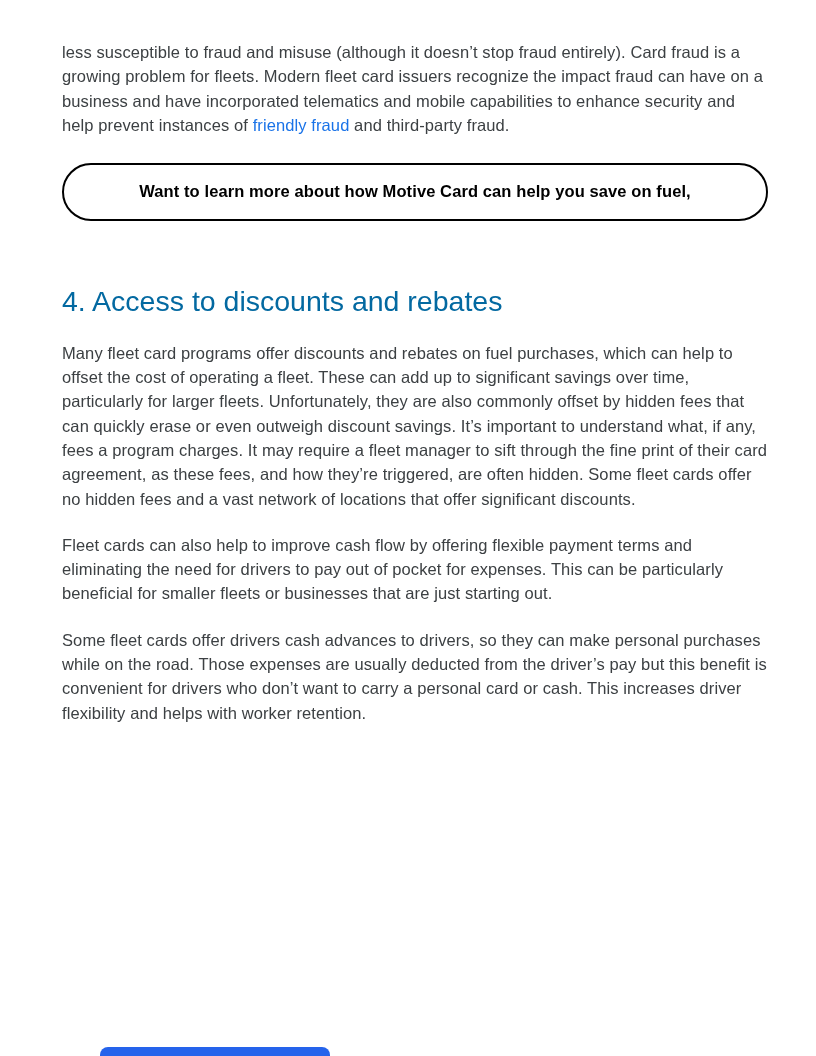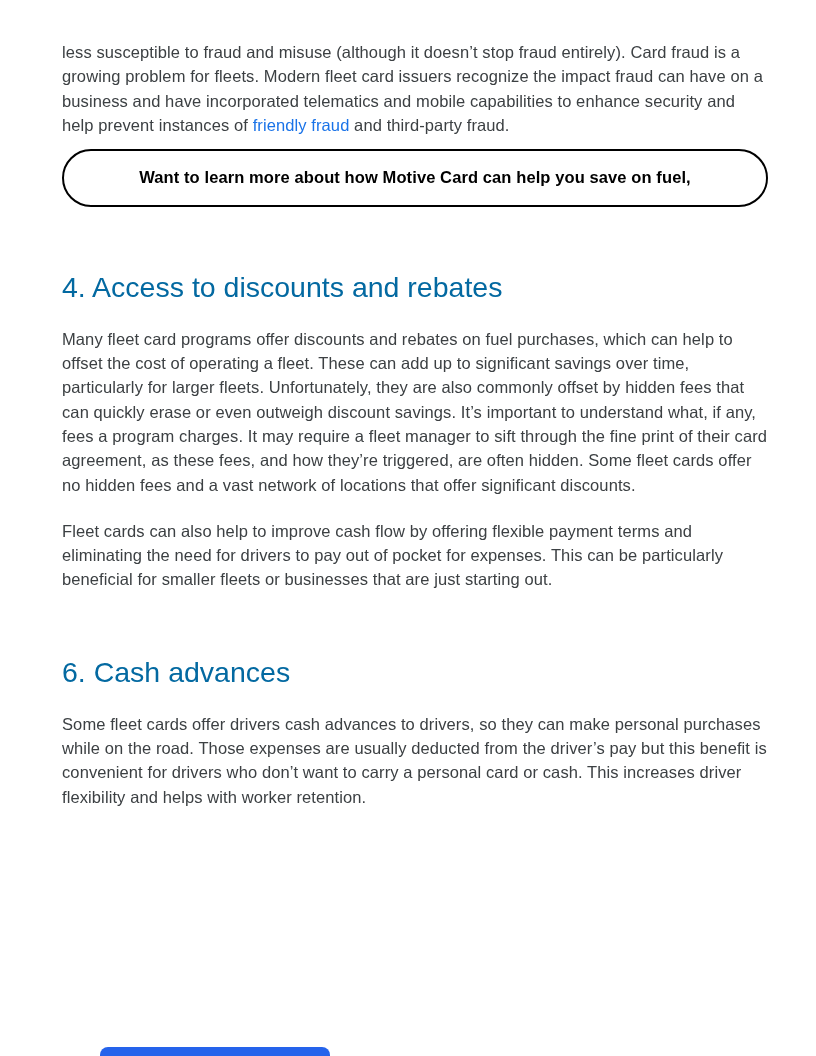--- a/index.html
+++ b/index.html
@@ -24,21 +24,21 @@
     color: #3c4043;
     margin: 0;
   }
   .inline-link {
     color: #1a73e8;
     font-weight: 500;
     text-decoration: none;
     cursor: pointer;
   }
   .callout {
-    margin-top: 12px;
+    margin-top: 26px;
     border: 2px solid #000000;
     border-radius: 54px;
     padding: 14px 40px 15px 40px;
     text-align: center;
     background: #ffffff;
   }
   .callout-line {
     display: block;
     font-size: 16.5px;
     line-height: 24.6px;
@@ -77,18 +77,17 @@
 
   <div class="callout">
     <span class="callout-line">Want to learn more about how Motive Card can help you save on fuel,</span>
   </div>
 
   <h2 class="section-heading">4. Access to discounts and rebates</h2>
   <p class="body-text section-body">Many fleet card programs offer discounts and rebates on fuel purchases, which can help to offset the cost of operating a fleet. These can add up to significant savings over time, particularly for larger fleets. Unfortunately, they are also commonly offset by hidden fees that can quickly erase or even outweigh discount savings. It’s important to understand what, if any, fees a program charges. It may require a fleet manager to sift through the fine print of their card agreement, as these fees, and how they’re triggered, are often hidden. Some fleet cards offer no hidden fees and a vast network of locations that offer significant discounts.</p>
 
   <p class="body-text section-body">Fleet cards can also help to improve cash flow by offering flexible payment terms and eliminating the need for drivers to pay out of pocket for expenses. This can be particularly beneficial for smaller fleets or businesses that are just starting out.</p>
 
-  <h2 class="section-heading">6. Cash advances</h2>
   <p class="body-text section-body">Some fleet cards offer drivers cash advances to drivers, so they can make personal purchases while on the road. Those expenses are usually deducted from the driver’s pay but this benefit is convenient for drivers who don’t want to carry a personal card or cash. This increases driver flexibility and helps with worker retention.</p>
 
 </div>
 
 <div class="cta-button-partial"></div>
 
 </body></html>

